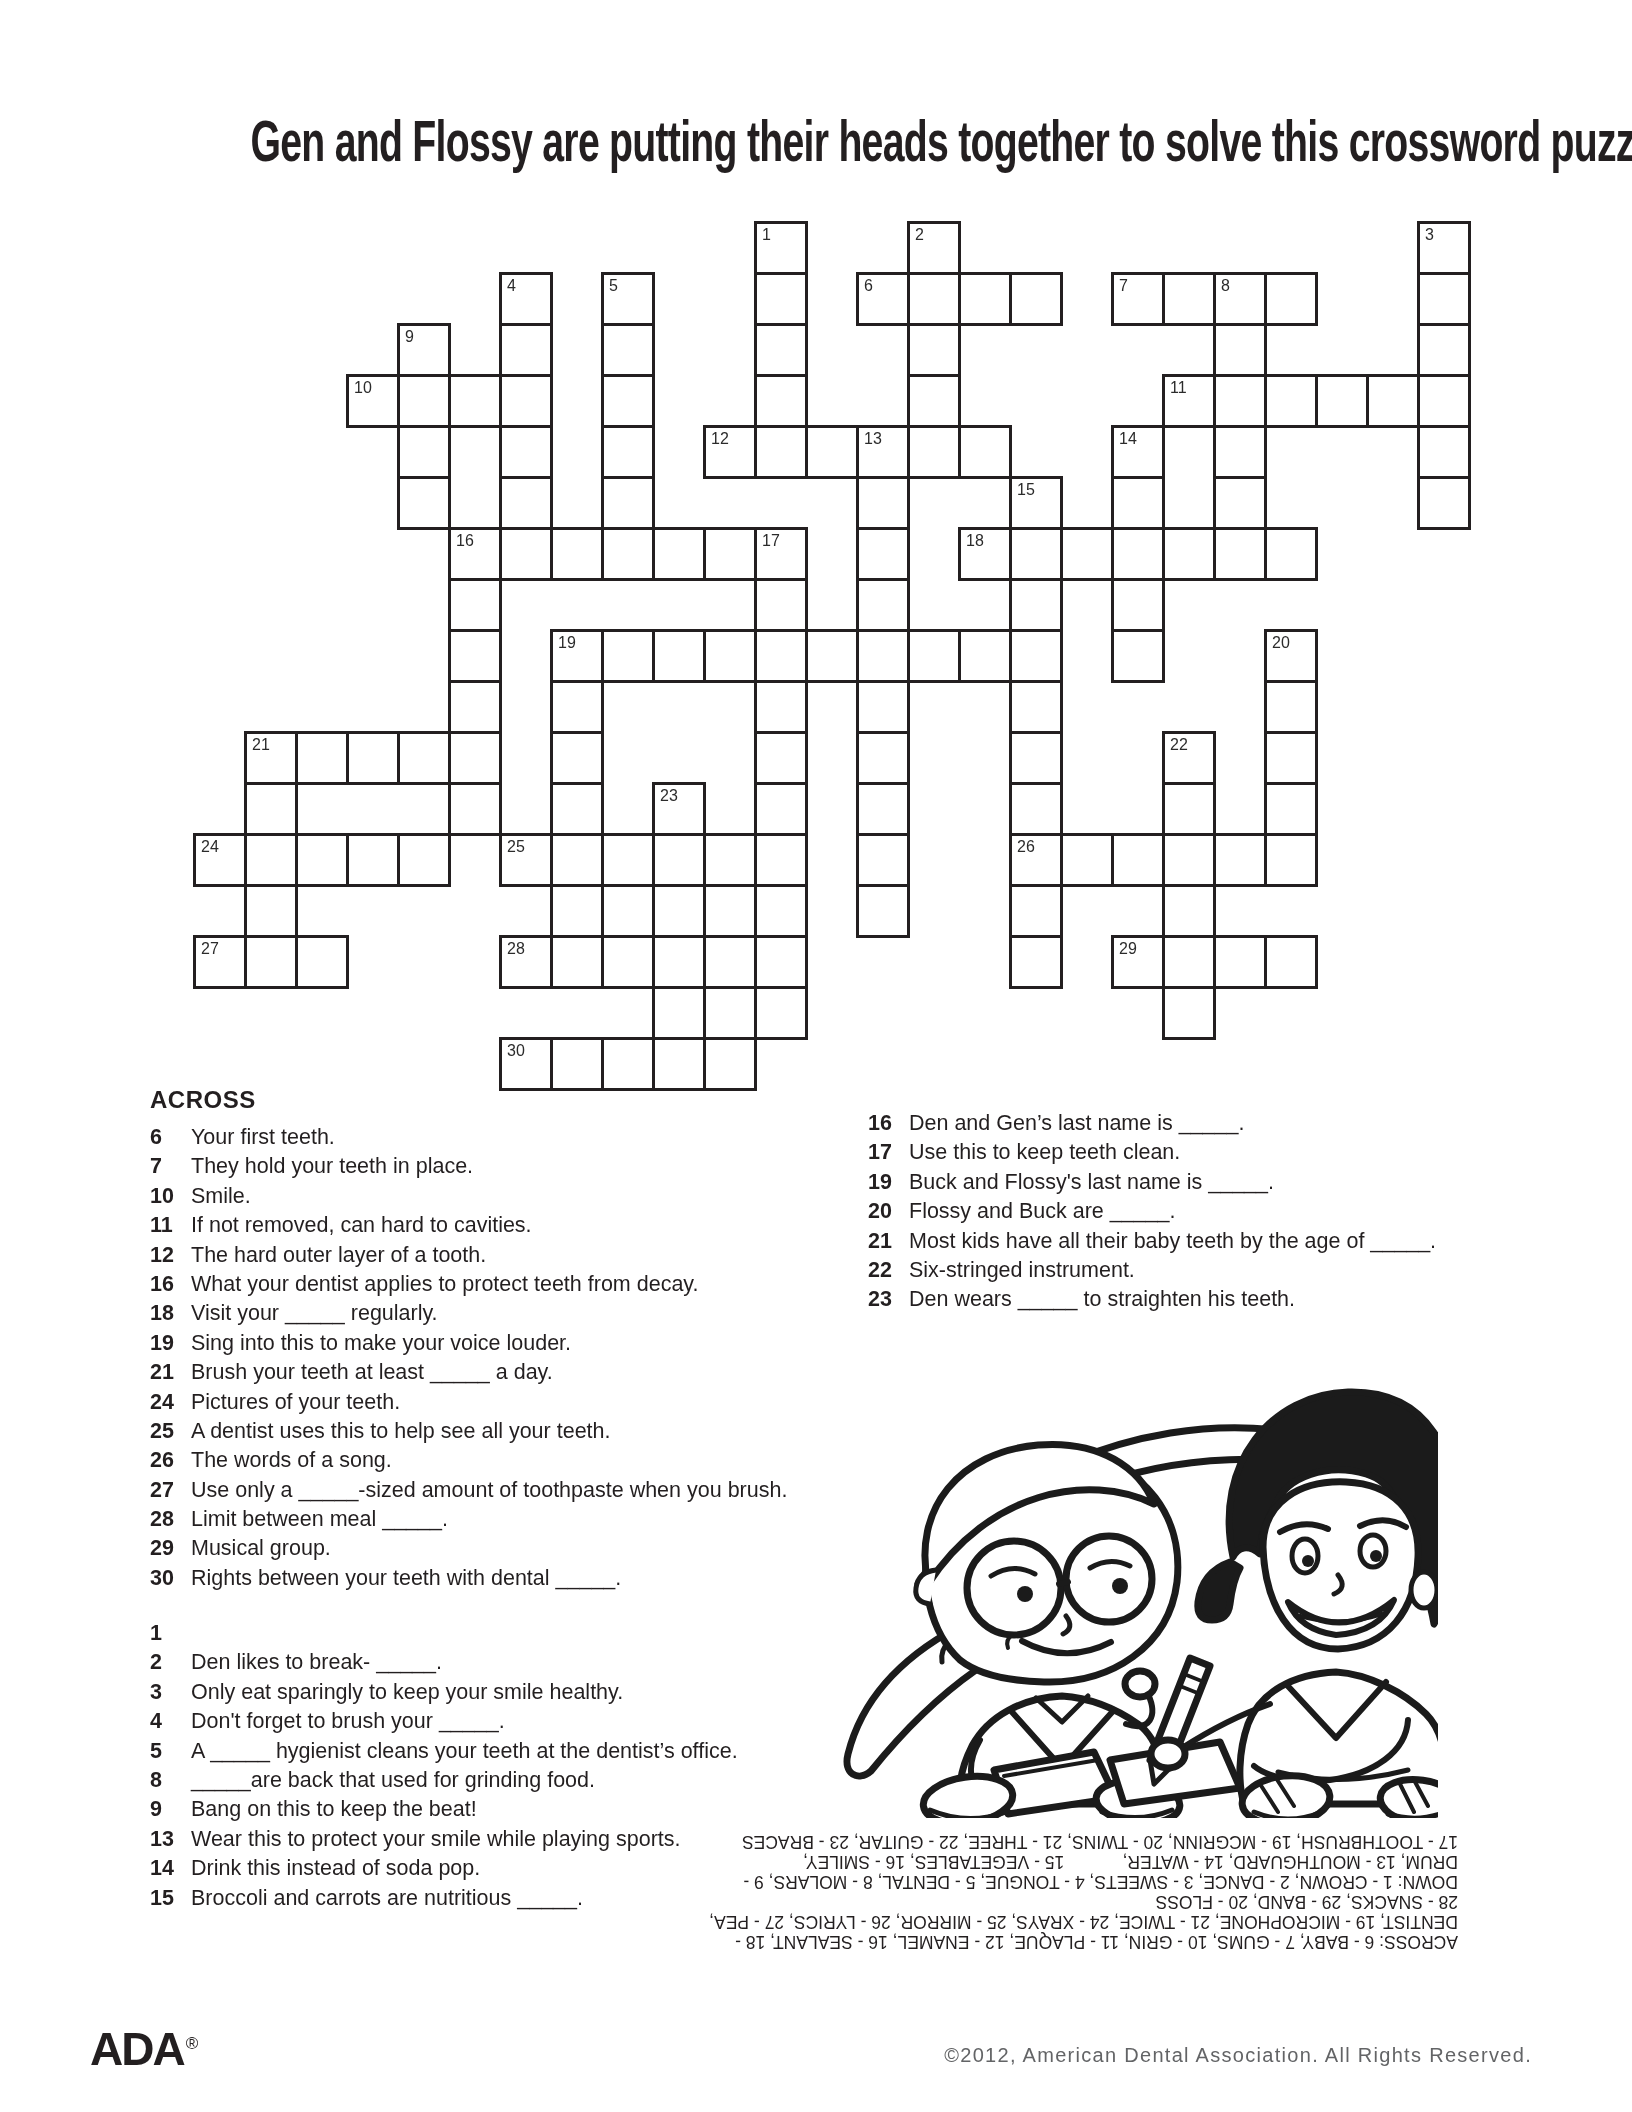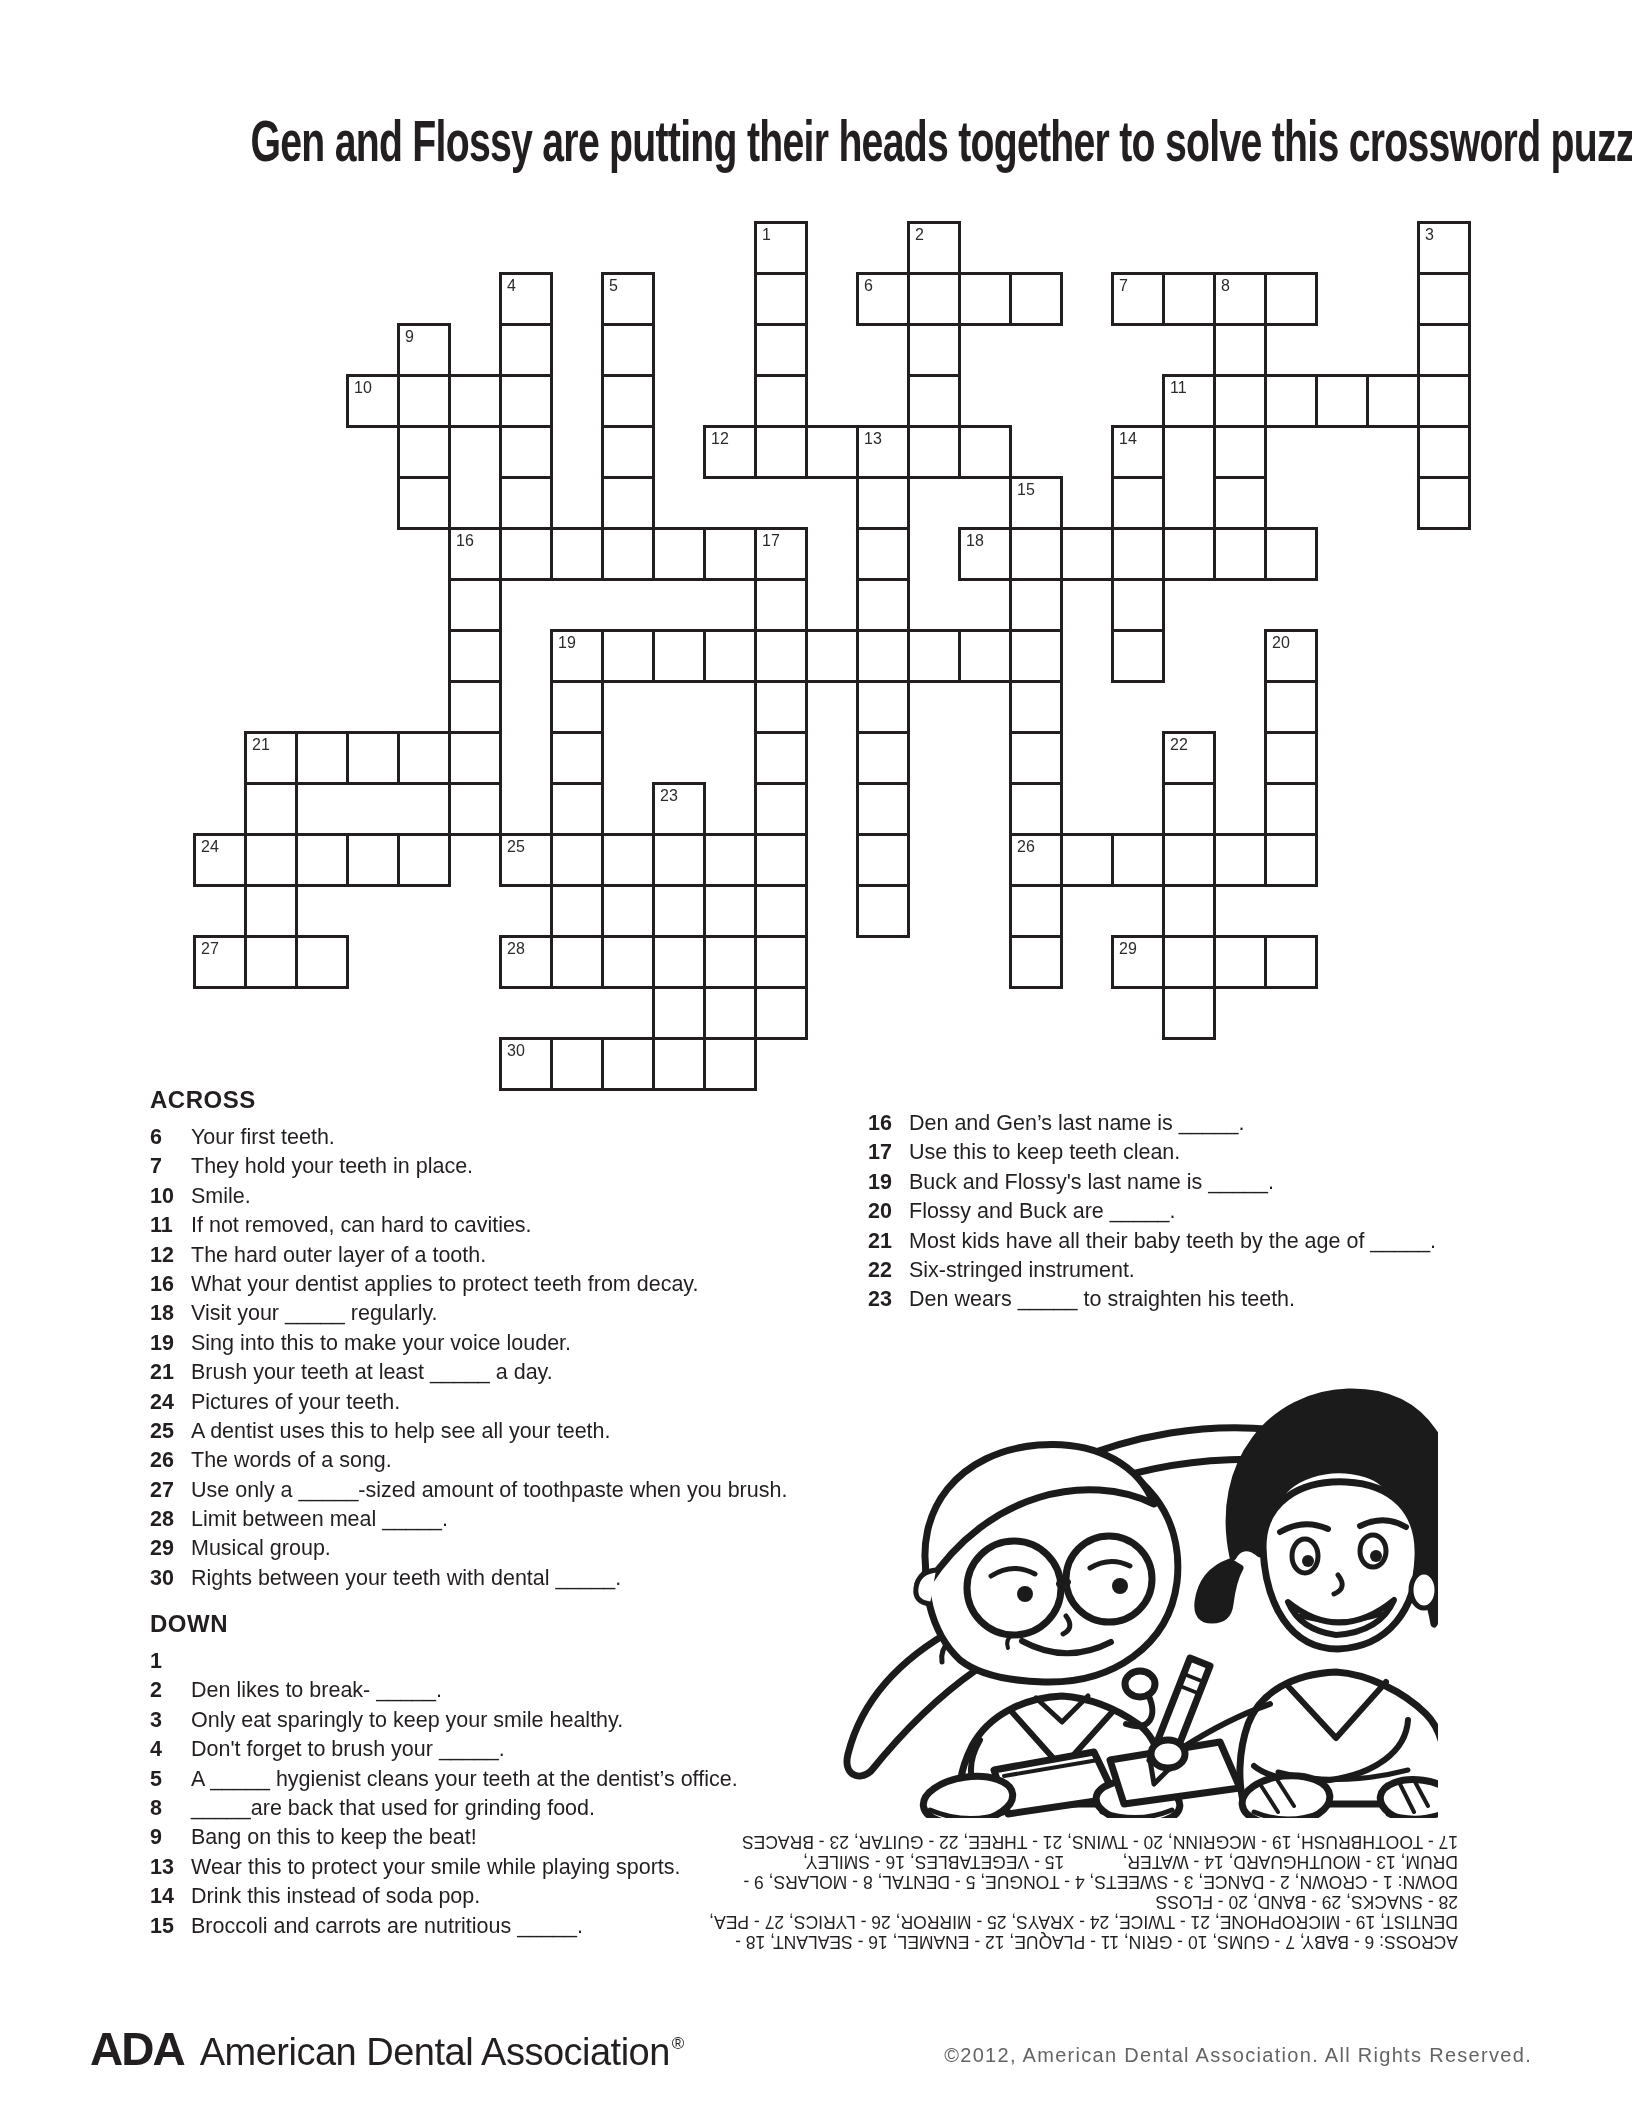--- a/index.html
+++ b/index.html
@@ -340,21 +340,20 @@
           <span class="clue-text">Musical group.</span>
         </div>
         <div class="clue-row">
           <span class="clue-num">30</span>
           <span class="clue-text">Rights between your teeth with dental _____.</span>
         </div>
       </div>
   </div>
 
   <div id="down-section">
-    <div class="clue-header">DOWN</div>
     <div id="down-clues-left">
         <div class="clue-row">
           <span class="clue-num">1</span>
         </div>
         <div class="clue-row">
           <span class="clue-num">2</span>
           <span class="clue-text">Den likes to break- _____.</span>
         </div>
         <div class="clue-row">
           <span class="clue-num">3</span>
@@ -512,19 +511,18 @@
       <div class="ak-line">ACROSS: 6 - BABY, 7 - GUMS, 10 - GRIN, 11 - PLAQUE, 12 - ENAMEL, 16 - SEALANT, 18 -</div>
       <div class="ak-line">DENTIST, 19 - MICROPHONE, 21 - TWICE, 24 - XRAYS, 25 - MIRROR, 26 - LYRICS, 27 - PEA,</div>
       <div class="ak-line">28 - SNACKS, 29 - BAND, 20 - FLOSS</div>
       <div class="ak-line">DOWN: 1 - CROWN, 2 - DANCE, 3 - SWEETS, 4 - TONGUE, 5 - DENTAL, 8 - MOLARS, 9 -</div>
       <div class="ak-line">DRUM, 13 - MOUTHGUARD, 14 - WATER,            15 - VEGETABLES, 16 - SMILEY,</div>
       <div class="ak-line">17 - TOOTHBRUSH, 19 - MCGRINN, 20 - TWINS, 21 - THREE, 22 - GUITAR, 23 - BRACES</div>
     </div>
 
   <div id="footer-logo">
     <span class="ada">ADA</span>
-    <span class="assoc">American Dental Association</span>
     <span class="reg">®</span>
   </div>
 
   <div id="copyright">©2012, American Dental Association. All Rights Reserved.</div>
 
 </div>
 
 </body></html>

